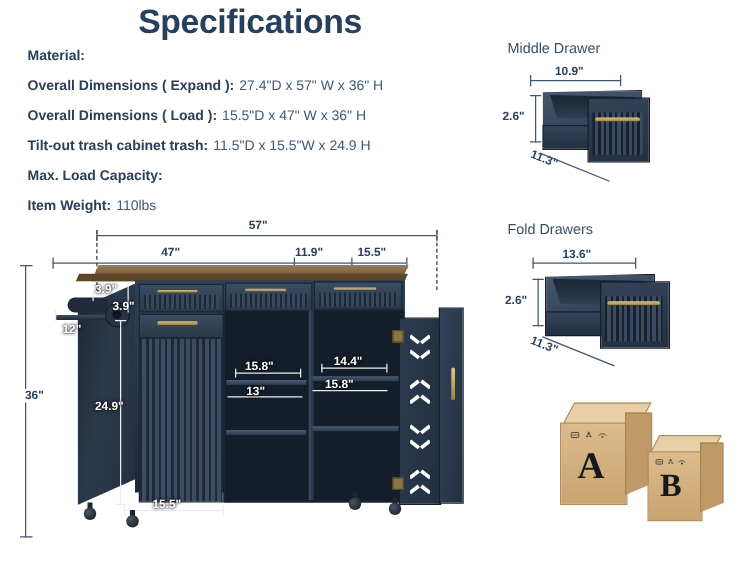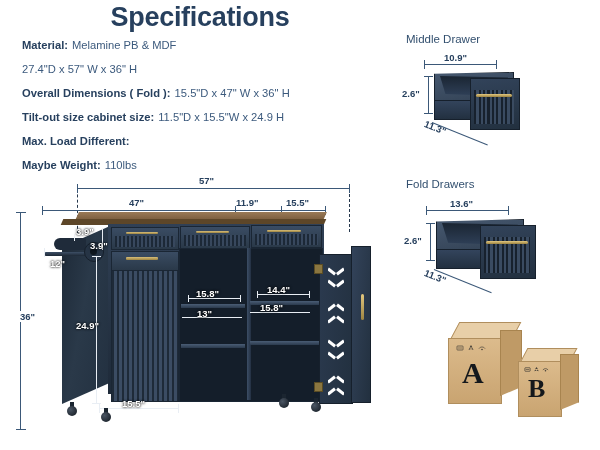--- a/index.html
+++ b/index.html
@@ -123,38 +123,38 @@
 </head>
 <body>
 
 <div id="page">
 
   <div class="title">Specifications</div>
 
   <div class="specs">
     <div class="spec-row">
       <span class="spec-key">Material:</span>
-      <span class="spec-val">Melamine PB &amp; MDF</span>
     </div>
     <div class="spec-row">
+      <span class="spec-key">Overall Dimensions ( Expand ):</span>
       <span class="spec-val">27.4"D x 57" W x 36" H</span>
     </div>
     <div class="spec-row">
-      <span class="spec-key">Overall Dimensions ( Fold ):</span>
+      <span class="spec-key">Overall Dimensions ( Load ):</span>
       <span class="spec-val">15.5"D x 47" W x 36" H</span>
     </div>
     <div class="spec-row">
-      <span class="spec-key">Tilt-out size cabinet size:</span>
+      <span class="spec-key">Tilt-out trash cabinet trash:</span>
       <span class="spec-val">11.5"D x 15.5"W x 24.9 H</span>
     </div>
     <div class="spec-row multi">
-      <span class="spec-key">Max. Load Different:</span>
+      <span class="spec-key">Max. Load Capacity:</span>
     </div>
     <div class="spec-row">
-      <span class="spec-key">Maybe Weight:</span>
+      <span class="spec-key">Item Weight:</span>
       <span class="spec-val">110lbs</span>
     </div>
   </div>
 
   <div id="cart">
 
     <div class="dash" style="left:63px;top:-2px;height:50px;"></div>
     <div class="dash" style="left:335px;top:-2px;height:48px;"></div>
 
     <div class="mline" style="left:63px;top:2px;width:272px;"></div>

